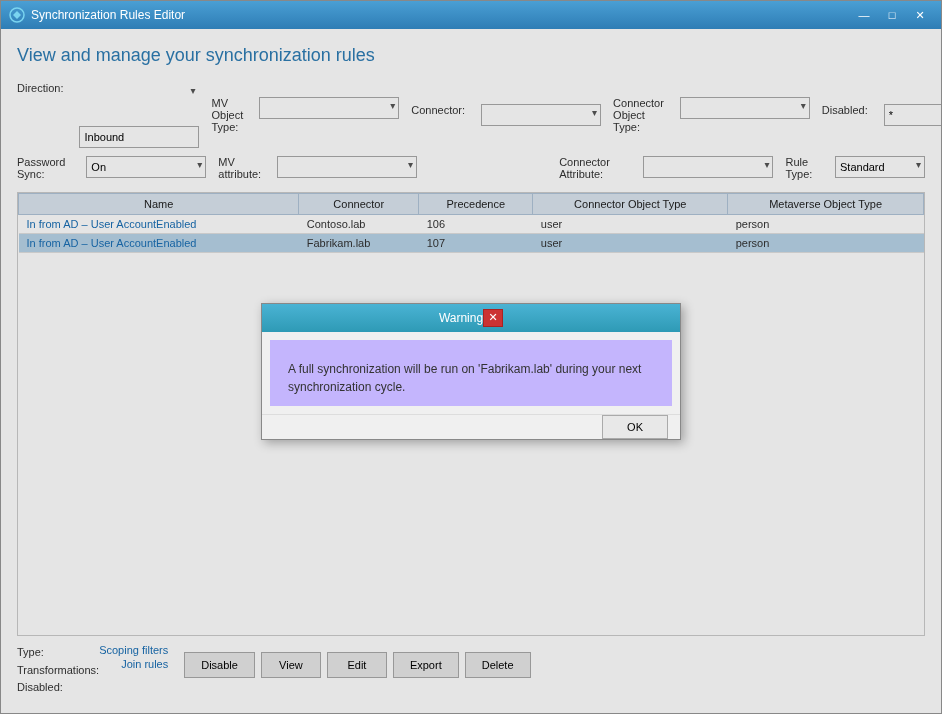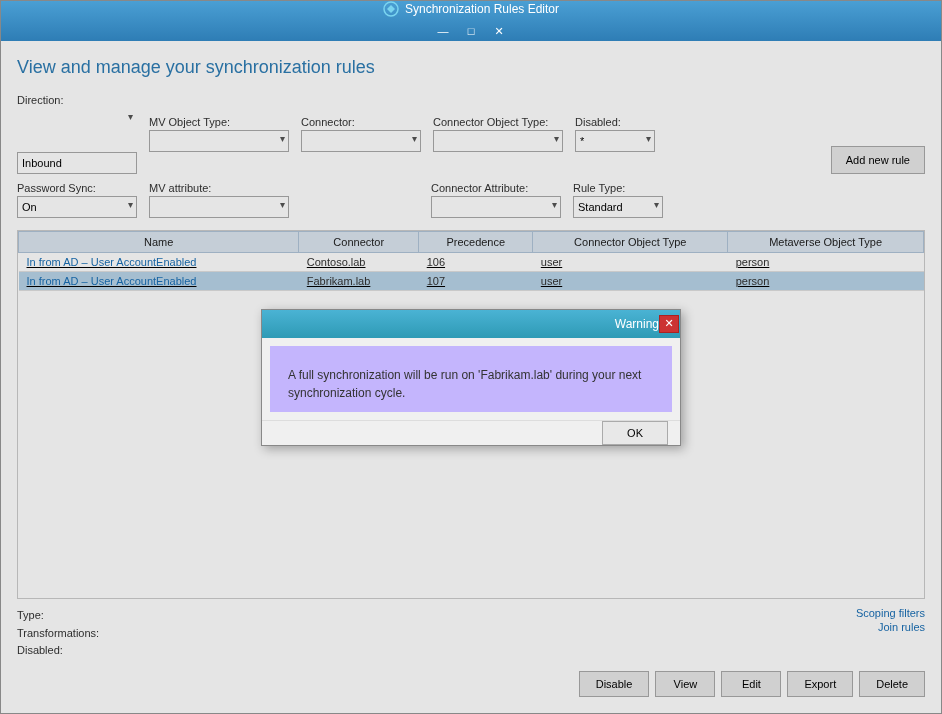--- a/index.html
+++ b/index.html
@@ -15,27 +15,26 @@
       width: 942px;
       height: 714px;
       background: #f0f0f0;
       border: 1px solid #888;
       display: flex;
       flex-direction: column;
     }
     .title-bar {
       background: linear-gradient(to bottom, #4a9fd4, #2e7db5);
       color: white;
-      height: 40px;
+      height: 28px;
       display: flex;
       align-items: center;
       justify-content: space-between;
-      padding: 0 8px;
+      padding: 14px 8px;
       flex-shrink: 0;
-      flex-direction: column;
     }
     .title-bar-icon {
       width: 16px;
       height: 16px;
       margin-right: 6px;
     }
     .title-bar-left {
       display: flex;
       align-items: center;
     }
@@ -84,22 +83,22 @@
     }
 
     .filter-row {
       display: flex;
       align-items: center;
       gap: 12px;
     }
 
     .filter-group {
       display: flex;
-      flex-direction: column;
-      gap: 2px;
+      flex-direction: row;
+      gap: 16px;
     }
 
     .filter-label {
       font-size: 11px;
       color: #333;
     }
 
     .select-wrapper {
       position: relative;
       display: inline-block;
@@ -156,21 +155,20 @@
     thead th {
       border: 1px solid #b0c4d8;
       padding: 4px 8px;
       text-align: center;
       font-weight: normal;
       color: #222;
     }
 
     tbody tr {
       background: white;
-      text-decoration: underline;
     }
 
     tbody tr:nth-child(even) {
       background: #f5f5f5;
     }
 
     tbody tr.selected {
       background: #b8d4e8;
     }
 
@@ -180,22 +178,22 @@
       color: #1a6fb5;
     }
 
     tbody td.normal {
       color: #333;
     }
 
     .bottom-section {
       margin-top: 8px;
       display: flex;
-      flex-direction: column;
-      gap: 3px;
+      flex-direction: row;
+      gap: 16px;
     }
 
     .bottom-info {
       display: flex;
       justify-content: space-between;
       align-items: flex-start;
     }
 
     .bottom-labels {
       font-size: 11px;
@@ -251,21 +249,21 @@
       width: 420px;
       box-shadow: 3px 3px 10px rgba(0,0,0,0.3);
     }
 
     .modal-title-bar {
       background: linear-gradient(to bottom, #4ab3d4, #2e9ab5);
       color: white;
       padding: 5px 1px;
       display: flex;
       align-items: center;
-      justify-content: flex-end;
+      justify-content: center;
     }
 
     .modal-title-text {
       font-size: 12px;
     }
 
     .modal-close-btn {
       width: 20px;
       height: 18px;
       background: #cc3333;

